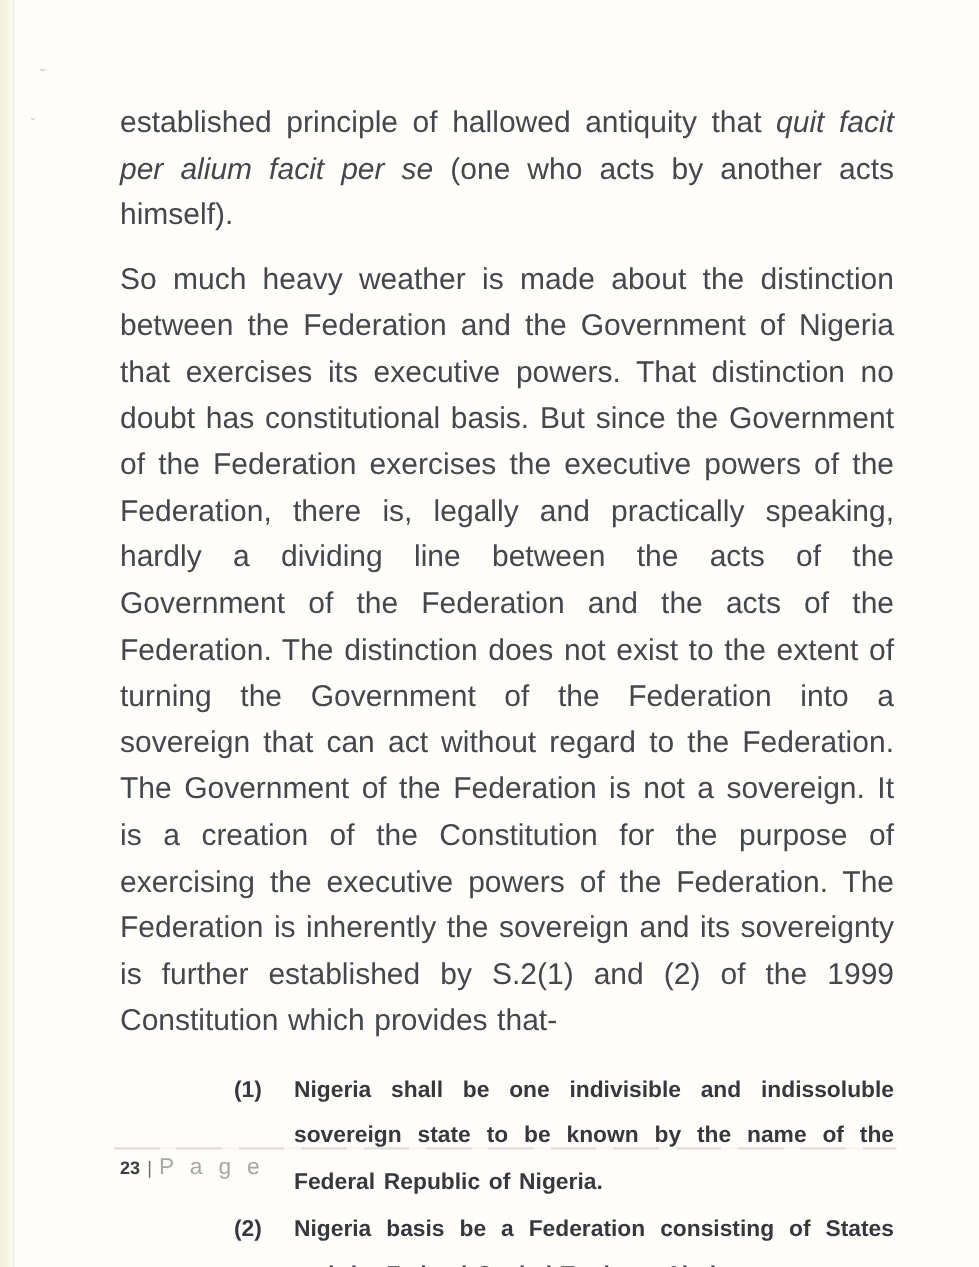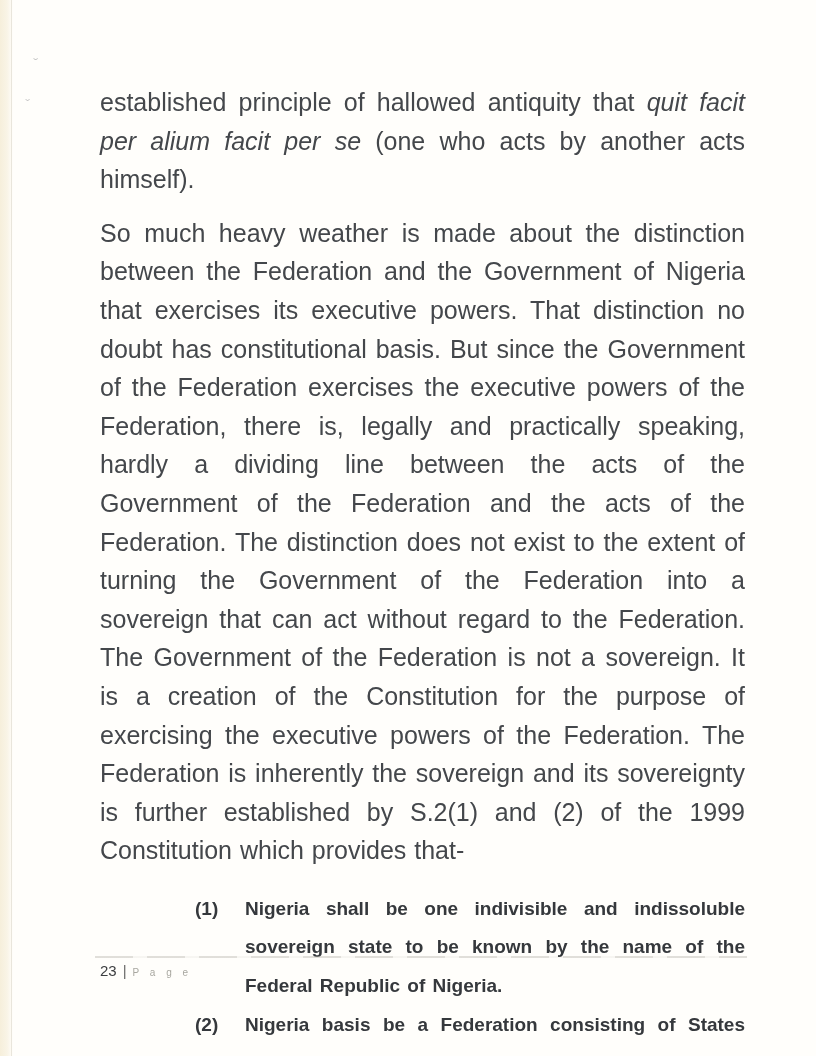--- a/index.html
+++ b/index.html
@@ -89,26 +89,26 @@
   .footer {
     position: absolute;
     left: 100px;
     top: 962px;
     font-size: 15px;
     color: #4a4a4a;
     display: flex;
     align-items: baseline;
     gap: 6px;
   }
-  .footer .page-num { font-weight: 400; color: #3c3e40; }
+  .footer .page-num { font-weight: 700; color: #3c3e40; }
   .footer .divider { color: #6a6a68; font-weight: 400; }
   .footer .page-word {
     color: #a8a7a0;
     letter-spacing: 4px;
-    font-size: 10px;
+    font-size: 19px;
   }
 </style>
 </head>
 <body>
 
 <div class="page-edge"></div>
 <div class="page-edge-line"></div>
 
 <span class="speck speck-1">⌄</span>
 <span class="speck speck-2">⌄</span>

